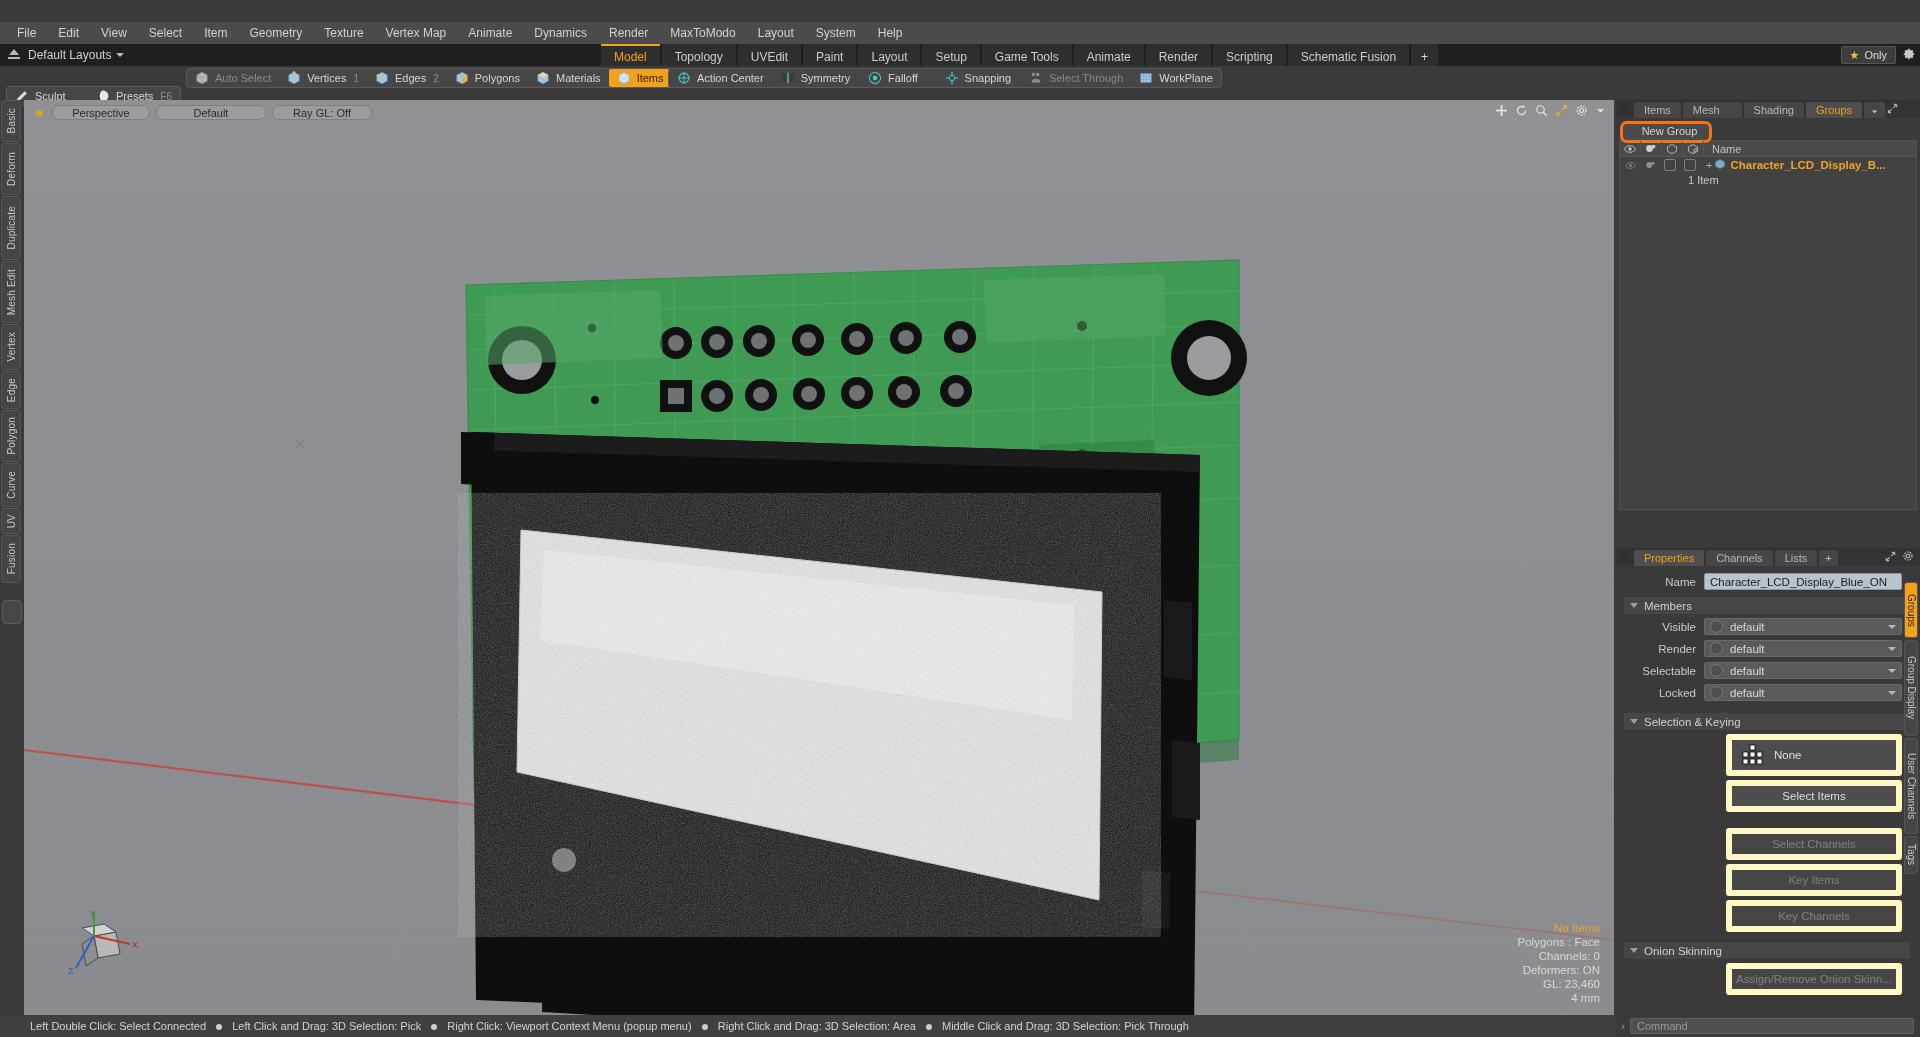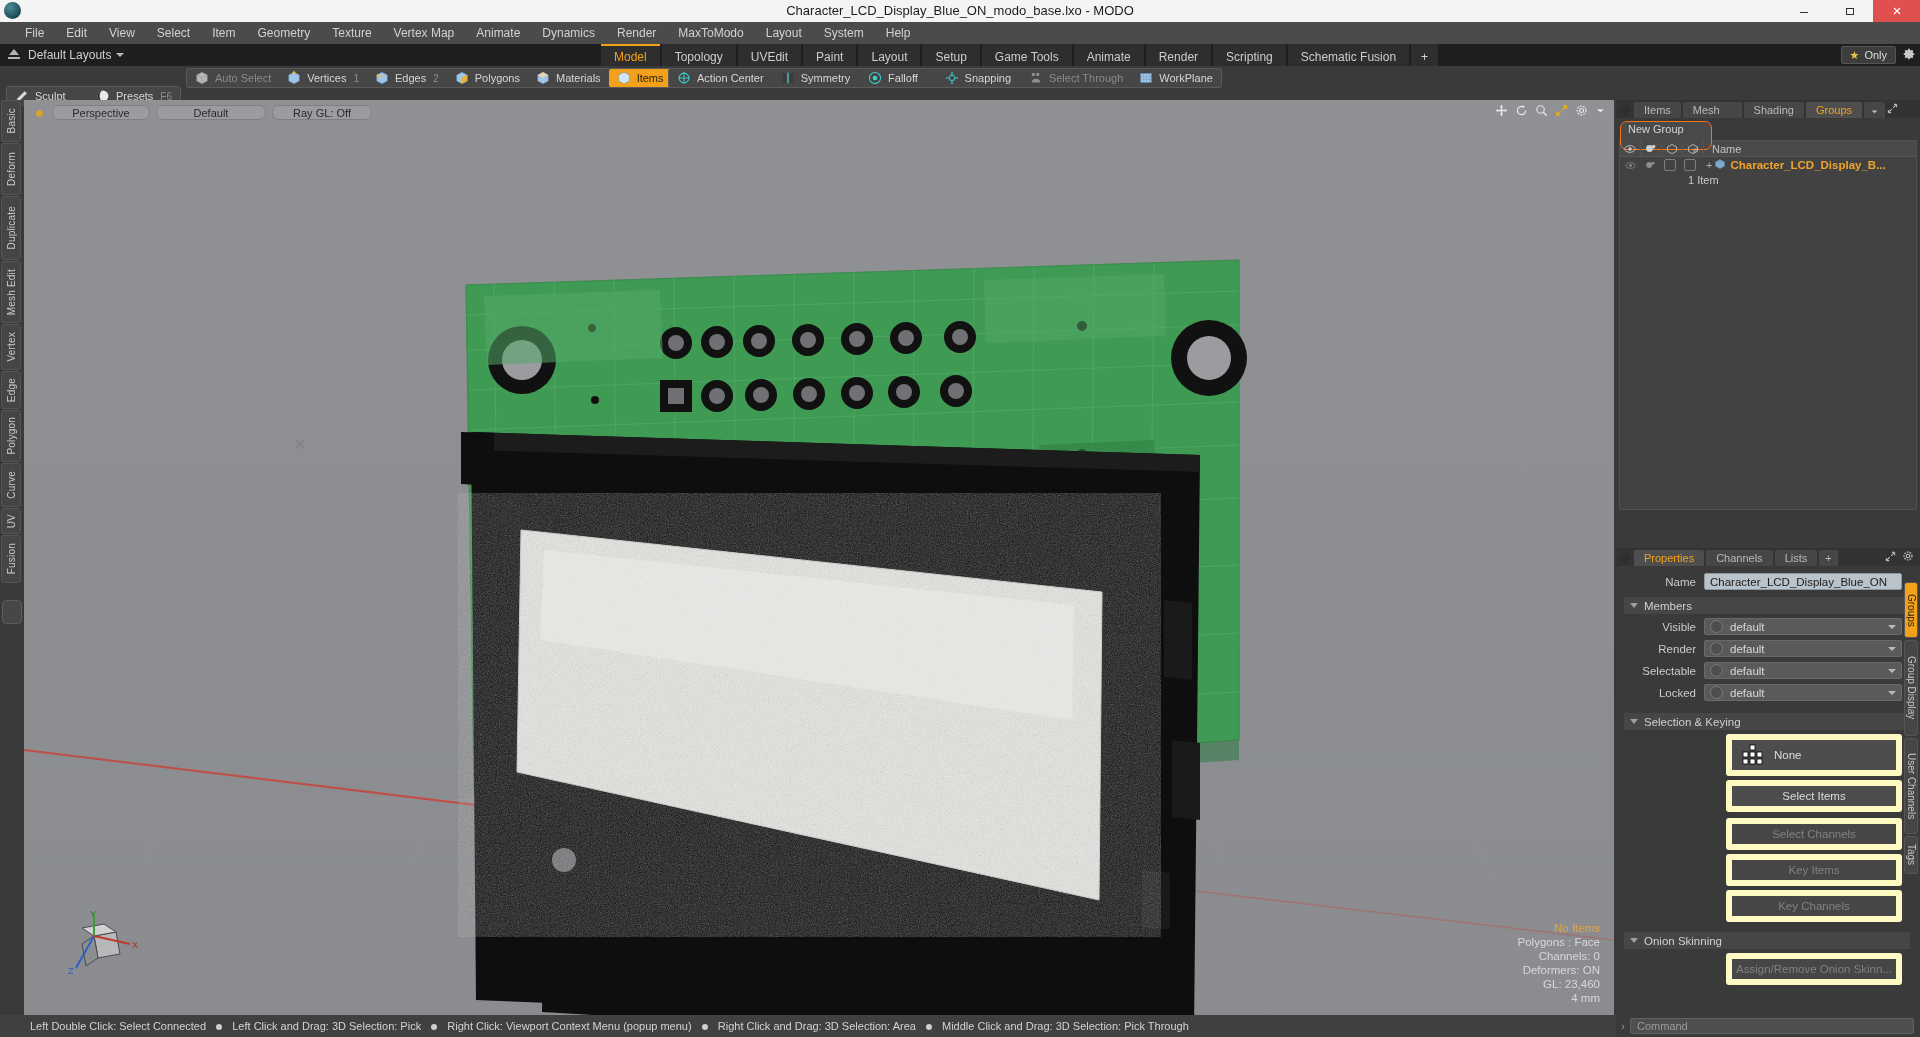--- a/index.html
+++ b/index.html
@@ -13,21 +13,21 @@
      background:radial-gradient(circle at 35% 32%,#4c8a94 0%,#1d4b55 70%,#123036 100%);}
   .titlebar .ttext{position:absolute;left:0;top:0;width:1920px;height:22px;line-height:22px;
      text-align:center;color:#1b1b1b;font-size:13px;}
   .wbtns{position:absolute;right:0;top:0;height:22px;display:flex;}
   .wbtn{width:46px;height:22px;display:flex;align-items:center;justify-content:center;color:#333;font-size:11px;}
   .wbtn.close{background:#e0504e;color:#fff;width:47px;}
   .wbtn svg{display:block;}
 
   
   .menubar{position:absolute;left:0;top:22px;width:1920px;height:22px;background:#4b4b4b;
-     display:flex;align-items:center;padding-left:14px;box-sizing:border-box;}
+     display:flex;align-items:center;padding-left:6px;box-sizing:border-box;}
   .menu-item{padding:0 11px;height:22px;line-height:22px;font-size:12px;color:#d2d2d2;}
 
   
   .layoutbar{position:absolute;left:0;top:44px;width:1920px;height:22px;background:#1f1f1f;
      display:flex;align-items:center;}
   .layout-left{display:flex;align-items:center;padding-left:6px;}
   .ll-icon{width:16px;height:16px;position:relative;margin-right:6px;}
   .ll-icon:before{content:"";position:absolute;left:3px;top:2px;border-left:5px solid transparent;
      border-right:5px solid transparent;border-bottom:6px solid #b6b6b6;}
   .ll-icon:after{content:"";position:absolute;left:2px;top:10px;width:12px;height:2px;background:#b6b6b6;}
@@ -83,22 +83,22 @@
   
   .rpanel{position:absolute;left:1616px;top:100px;width:304px;height:920px;background:#3a3a3a;}
   .ptabs{display:flex;align-items:flex-end;height:18px;background:#333;padding-left:2px;box-sizing:border-box;}
   .ptab{height:16px;line-height:16px;padding:0 10px;font-size:11px;color:#b9b9b9;background:#464646;
      margin-right:2px;border-radius:2px 2px 0 0;}
   .ptab.active{background:#4e4e4e;color:#f3a11a;}
   .ptab.mini{padding:0 6px;}
   .pdot{width:10px;height:10px;border-radius:50%;background:#2e2e2e;margin:0 4px 3px 2px;}
 
   .newgroup{height:16px;margin:3px 4px;display:flex;}
-  .ng-btn{width:92px;height:29px;line-height:15px;background:#4a4a4a;border:1px solid #f97316;
-     border-radius:7px;font-size:11px;color:#d4d4d4;padding-left:7px;box-sizing:border-box;}
+  .ng-btn{width:92px;height:22px;line-height:15px;background:#4a4a4a;border:3px solid #f97316;
+     border-radius:7px;font-size:11px;color:#d4d4d4;padding-left:7px;box-sizing:border-box;text-align:center;}
 
   .itemlist{margin:0 3px;background:#424242;border:1px solid #515151;height:370px;box-sizing:border-box;}
   .il-head{height:15px;background:#4a4a4a;border-bottom:1px solid #555;display:flex;align-items:center;}
   .il-col{width:20px;display:flex;align-items:center;justify-content:center;border-right:1px solid #555;height:15px;}
   .il-name{padding-left:8px;font-size:11px;color:#c3c3c3;}
   .il-row{height:16px;display:flex;align-items:center;}
   .il-row2{height:14px;display:flex;align-items:center;}
   .il-cell{width:20px;height:16px;display:flex;align-items:center;justify-content:center;}
   .chkbox{width:10px;height:10px;border:1px solid #7d7d7d;border-radius:2px;}
   .il-itemname{font-size:11.5px;color:#f0a42a;font-weight:bold;white-space:nowrap;}
@@ -141,41 +141,20 @@
   .statusbar{position:absolute;left:0;top:1015px;width:1616px;height:22px;background:#404040;
       display:flex;align-items:center;}
   .status-inner{margin-left:30px;font-size:11px;color:#d3d3d3;}
   .sepdot{display:inline-block;width:6px;height:6px;border-radius:50%;background:#cfcfcf;margin:0 7px 1px 7px;vertical-align:middle;}
 </style>
 </head>
 <body>
 
 <div class="app">
 
-  <div class="titlebar">
-    <div class="tlogo"></div>
-    <div class="ttext">Character_LCD_Display_Blue_ON_modo_base.lxo - MODO</div>
-    <div class="wbtns">
-      <div class="wbtn">
-        <svg width="12" height="12" viewBox="0 0 12 12">
-            <rect x="2" y="7" width="8" height="1" fill="#333"></rect>
-          </svg>
-      </div>
-      <div class="wbtn">
-        <svg width="12" height="12" viewBox="0 0 12 12">
-            <rect x="2.5" y="3.5" width="7" height="6" fill="none" stroke="#333"></rect>
-          </svg>
-      </div>
-      <div class="wbtn close">
-        <svg width="12" height="12" viewBox="0 0 12 12">
-            <path d="M3 3 L9 9 M9 3 L3 9" stroke="#fff" stroke-width="1.2"></path>
-          </svg>
-      </div>
-    </div>
-  </div>
 
   <div class="menubar">
     <div class="menu-item">File</div>
     <div class="menu-item">Edit</div>
     <div class="menu-item">View</div>
     <div class="menu-item">Select</div>
     <div class="menu-item">Item</div>
     <div class="menu-item">Geometry</div>
     <div class="menu-item">Texture</div>
     <div class="menu-item">Vertex Map</div>
@@ -786,21 +765,21 @@
               <rect x="17" y="8" width="5" height="5"></rect>
             <rect x="3" y="15" width="5" height="5"></rect>
               <rect x="10" y="15" width="5" height="5"></rect>
               <rect x="17" y="15" width="5" height="5"></rect>
           </g>
         </svg>
         <span>None</span>
       </div>
 
       <div class="pbtn" style="margin-top:4px">Select Items</div>
-      <div class="pbtn dim" style="margin-top:6px">Select Channels</div>
+      <div class="pbtn dim" style="margin-top:16px">Select Channels</div>
       <div class="pbtn dim" style="margin-top:4px">Key Items</div>
       <div class="pbtn dim" style="margin-top:4px">Key Channels</div>
 
       <div class="sechdr" style="margin-top:10px">
         <span class="tri"></span>
         <span>Onion Skinning</span>
       </div>
       <div class="pbtn dim" style="margin-top:4px">Assign/Remove Onion Skinn...</div>
     </div>
 

